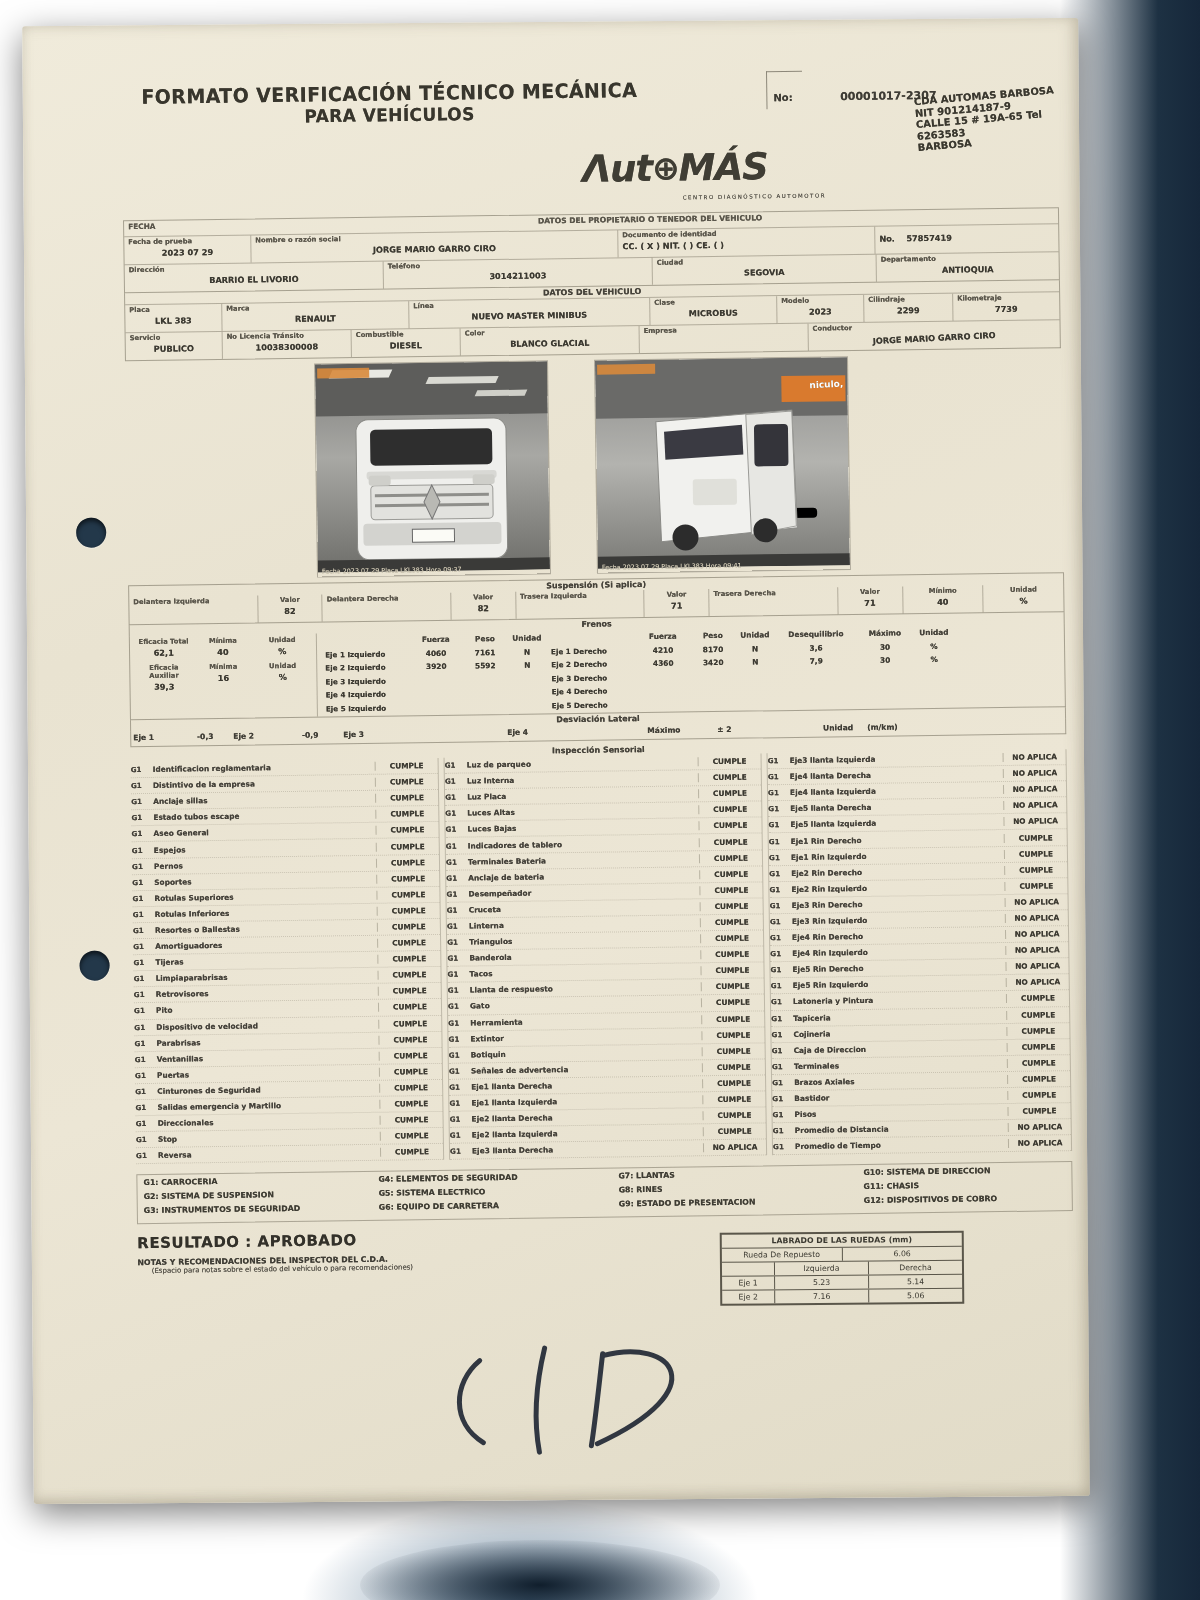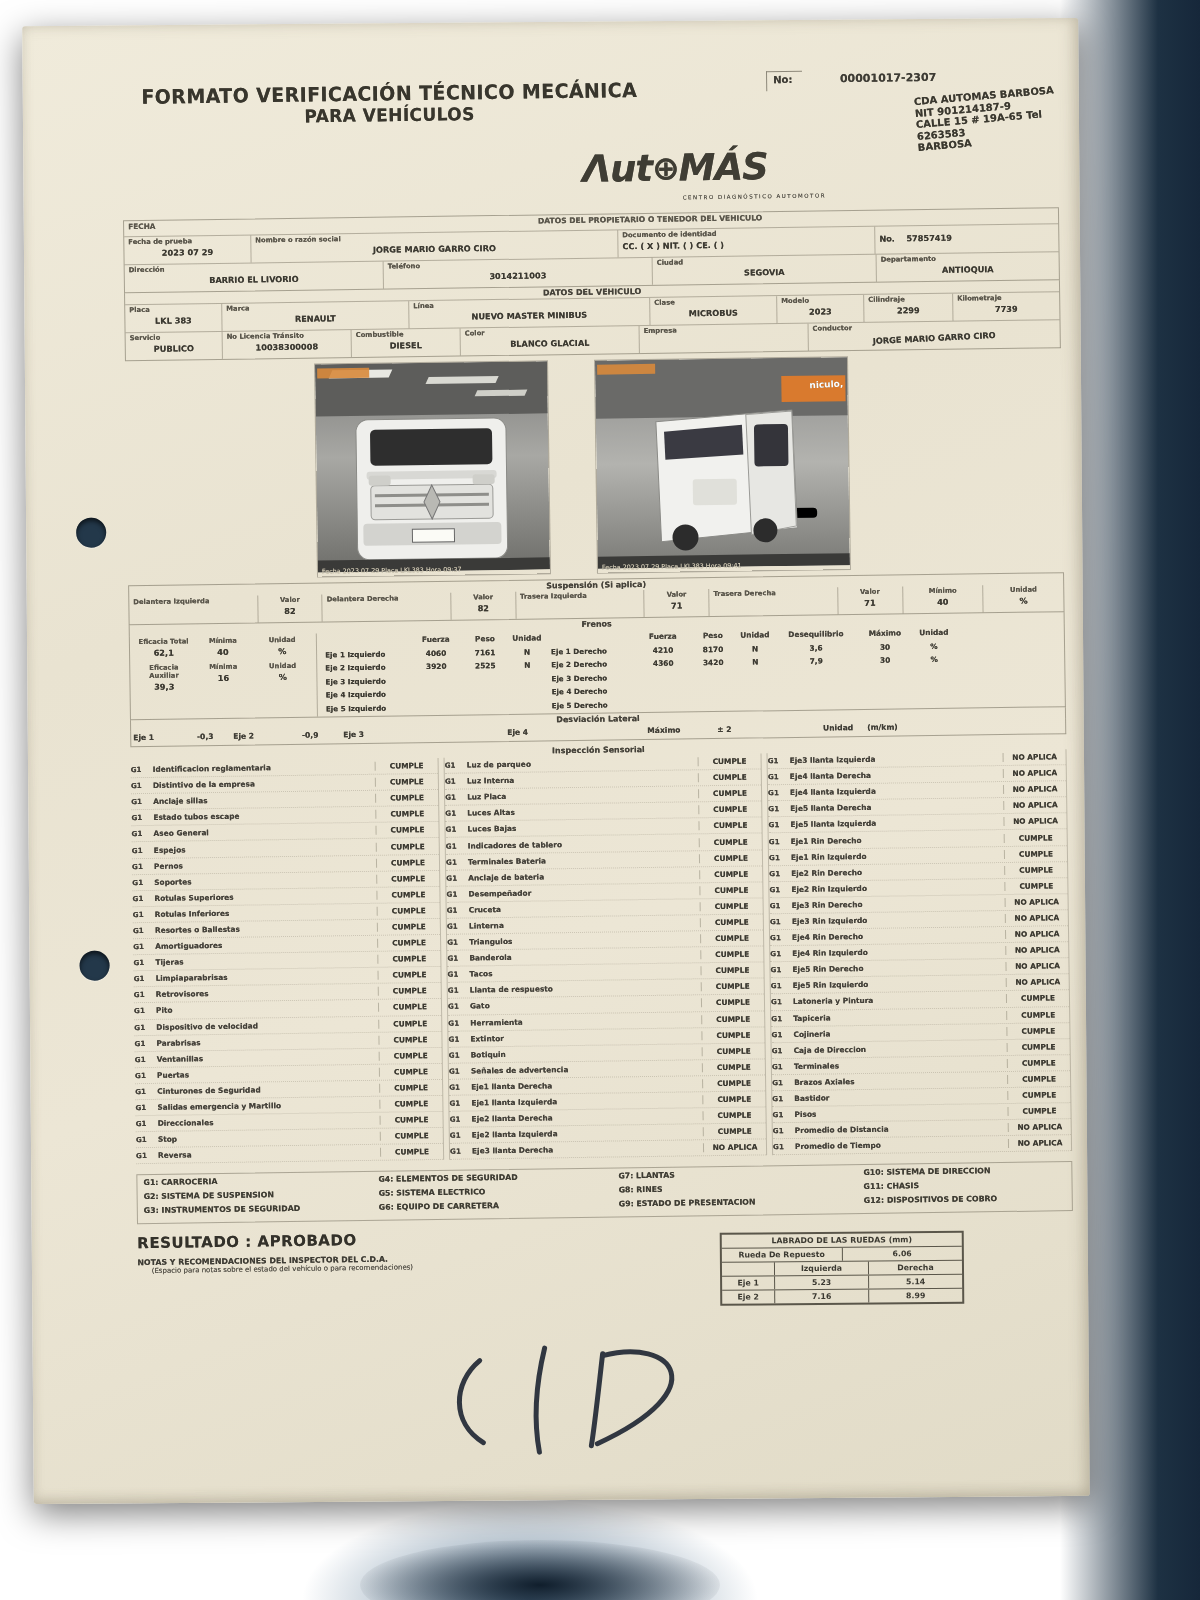--- a/index.html
+++ b/index.html
@@ -25,21 +25,21 @@
   .hole{position:absolute;left:50px;width:30px;height:30px;border-radius:50%;
     background:#23384a;box-shadow:inset 0 3px 5px rgba(0,0,0,.65),0 1px 1px rgba(255,255,255,.35);}
   .content{position:absolute;left:102px;top:34px;width:936px;color:#3e3c35;transform:rotate(-.35deg);}
   .txt-blur{text-shadow:0 0 .6px rgba(70,66,56,.8);}
   
   .hdr{position:relative;height:158px;}
   .title{position:absolute;left:8px;top:24px;width:520px;text-align:center;
     font-size:19px;font-weight:700;letter-spacing:.4px;color:#38362d;transform:scaleY(1.04);}
   .title .t2{font-size:17px;}
   .no-row{position:absolute;left:645px;top:18px;font-size:10px;font-weight:700;}
-  .no-row .no-box{display:inline-block;border-left:1px solid #8d887a;border-top:1px solid #8d887a;padding:2px 10px 6px 6px;}
+  .no-row .no-box{display:inline-block;border-left:1px solid #8d887a;border-top:1px solid #8d887a;padding:20px 10px 6px 6px;}
   .no-row .no-val{margin-left:34px;font-size:11px;}
   .cda{position:absolute;right:2px;top:40px;font-size:10px;font-weight:700;line-height:11.5px;
     transform:rotate(-4deg);color:#3a382f;}
   .logo{position:absolute;left:460px;top:92px;font-size:37px;font-weight:800;font-style:italic;
     color:#3f3d34;letter-spacing:-1px;white-space:nowrap;}
   .logo .o{display:inline-block;font-style:normal;font-size:33px;transform:translateY(-1px);}
   .logo-tag{position:absolute;left:560px;top:140px;font-size:5.5px;letter-spacing:1.5px;color:#55524a;}
   
   .sec-title{text-align:center;font-size:8px;font-weight:700;color:#45423a;padding:1px 0;}
   .tbl{border:1px solid rgba(110,104,88,.55);}
@@ -86,21 +86,21 @@
     margin-top:10px;padding:3px 6px;}
   .legend div{font-size:7.8px;font-weight:700;color:#3e3c33;}
   
   .result{margin-top:10px;font-size:15px;font-weight:800;color:#33312a;letter-spacing:.5px;}
   .notes1{margin-top:6px;font-size:7.8px;font-weight:700;}
   .notes2{font-size:7px;margin-left:14px;color:#55524a;}
   
   .labrado{position:absolute;left:688px;top:1212px;width:240px;border:2px solid #5a564a;}
   .labrado .lr{display:flex;border-top:1px solid #5a564a;}
   .labrado .lr:first-child{border-top:none;}
-  .labrado .lc{flex:1;text-align:center;font-size:7.8px;font-weight:700;padding:2px 0;color:#3b3931;}
+  .labrado .lc{flex:1;text-align:center;font-size:7.8px;font-weight:400;padding:2px 0;color:#3b3931;}
   .labrado .lc.b{border-left:1px solid #5a564a;}
   .labrado .lc.small{flex:0 0 52px;}
   .sig{position:absolute;left:392px;top:1318px;}
 </style>
 </head>
 <body>
 
 <div class="denim-right"></div>
 <div class="denim-bottom"></div>
 <div class="denim-leg"></div>
@@ -398,21 +398,21 @@
               <span>4210</span>
               <span>8170</span>
               <span>N</span>
               <span>3,6</span>
               <span>30</span>
               <span>%</span>
             </div>
             <div class="fr-row">
               <span class="l">Eje 2 Izquierdo</span>
               <span>3920</span>
-              <span>2525</span>
+              <span>5592</span>
               <span>N</span>
               <span class="l">Eje 2 Derecho</span>
               <span>4360</span>
               <span>3420</span>
               <span>N</span>
               <span>7,9</span>
               <span>30</span>
               <span>%</span>
             </div>
             <div class="fr-row">
@@ -895,21 +895,21 @@
       <div class="lc b">Derecha</div>
     </div>
     <div class="lr">
       <div class="lc small">Eje 1</div>
       <div class="lc b">5.23</div>
       <div class="lc b">5.14</div>
     </div>
     <div class="lr">
       <div class="lc small">Eje 2</div>
       <div class="lc b">7.16</div>
-      <div class="lc b">8.99</div>
+      <div class="lc b">5.06</div>
     </div>
   </div>
 
   <div class="sig">
     <svg width="330" height="125" viewBox="0 0 330 125">
       <g fill="none" stroke="#1d2532" stroke-width="5" stroke-linecap="round" opacity=".9">
         <path d="M55,20 C28,42 26,82 58,102"></path>
         <path d="M120,8 C112,40 108,78 114,112"></path>
         <path d="M178,14 C174,46 170,82 166,106"></path>
         <path d="M178,16 C248,-2 292,50 172,104"></path>

